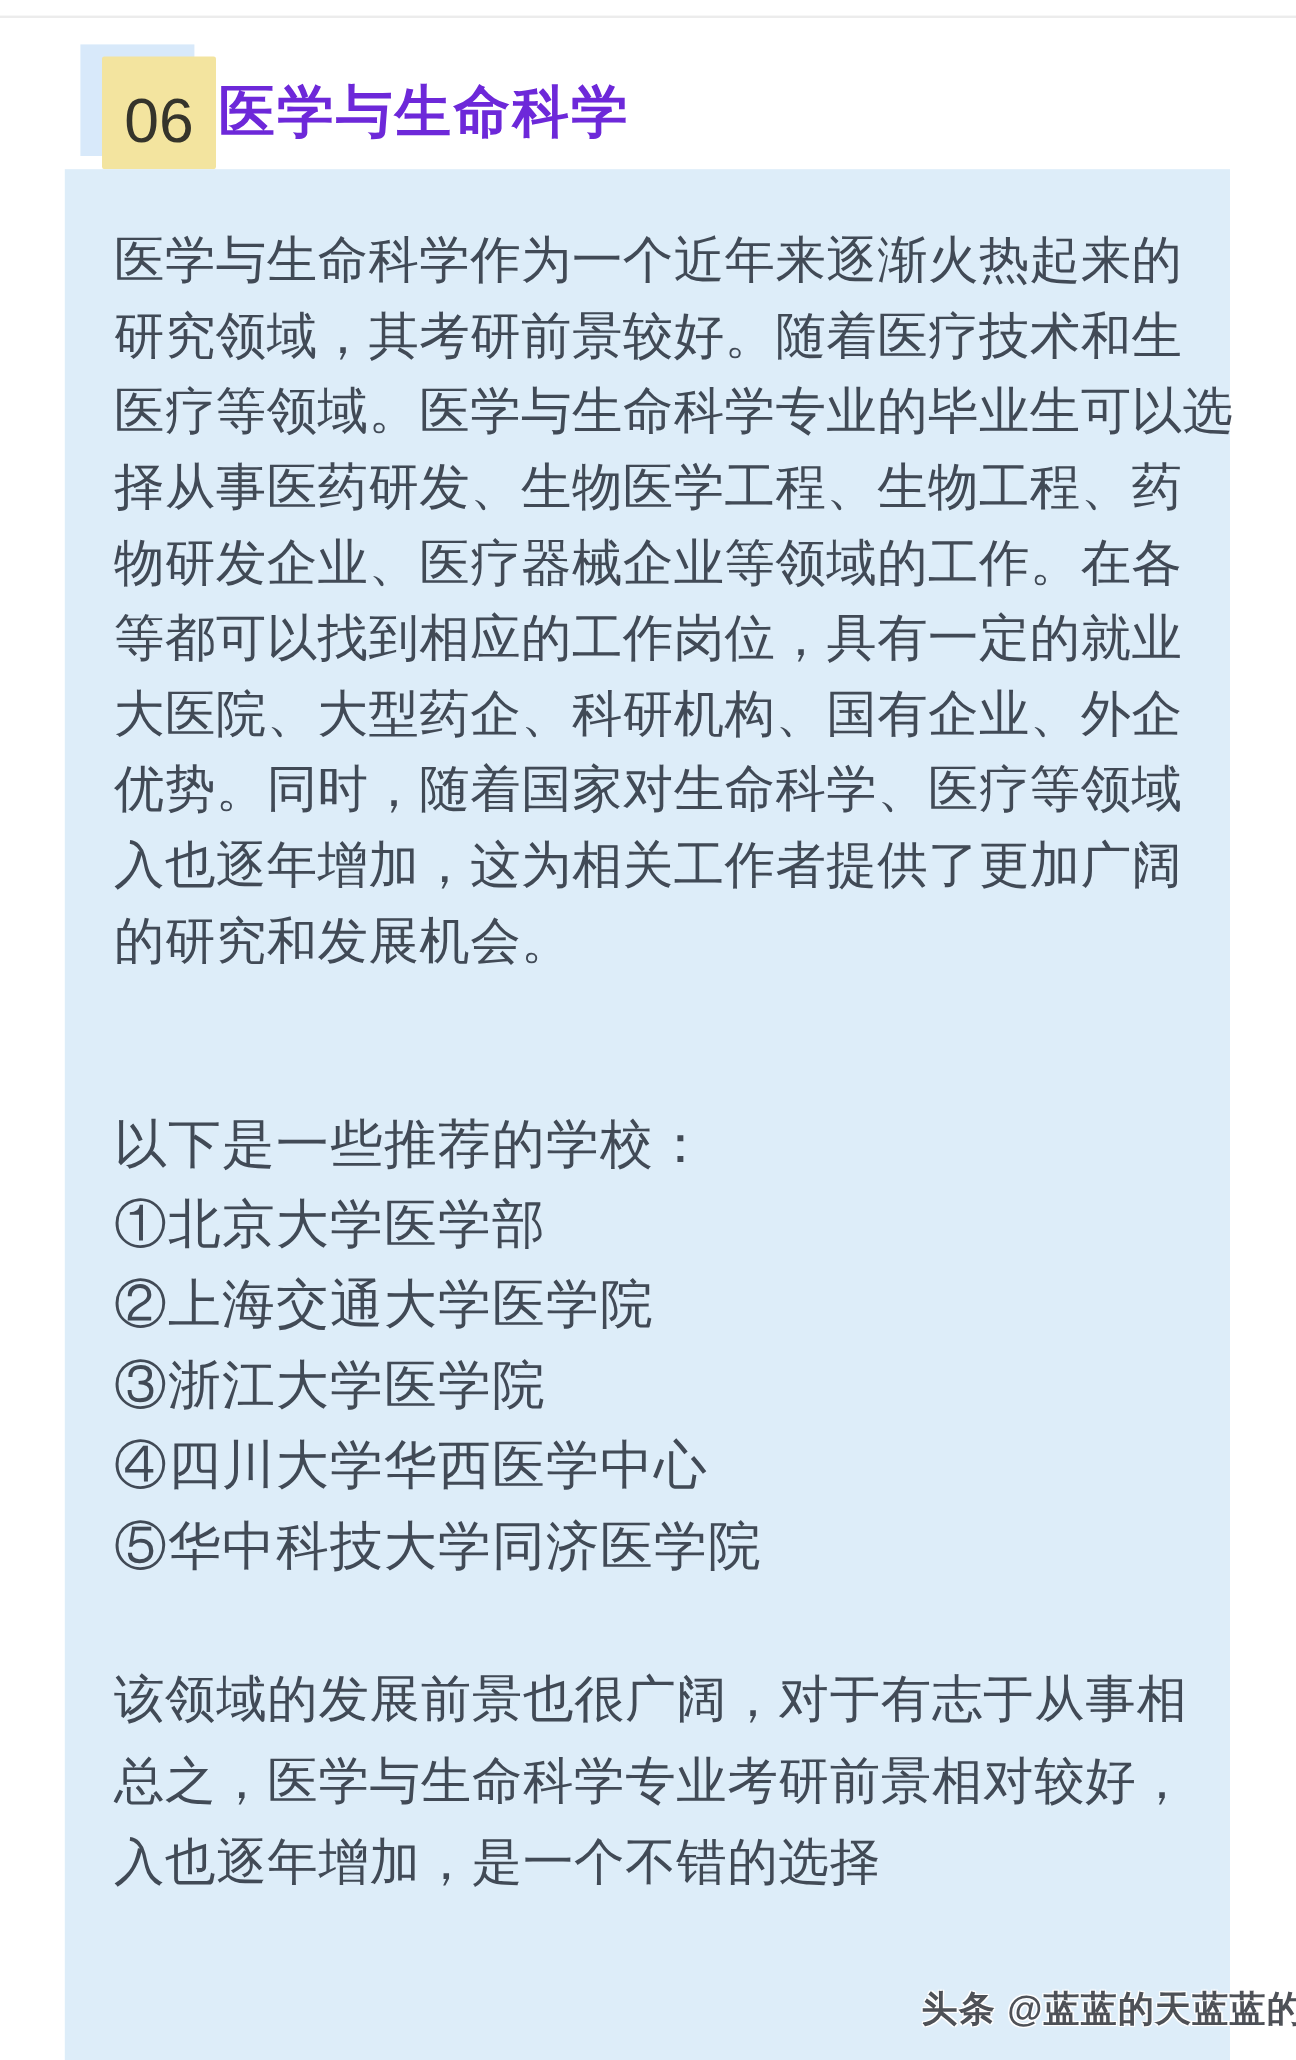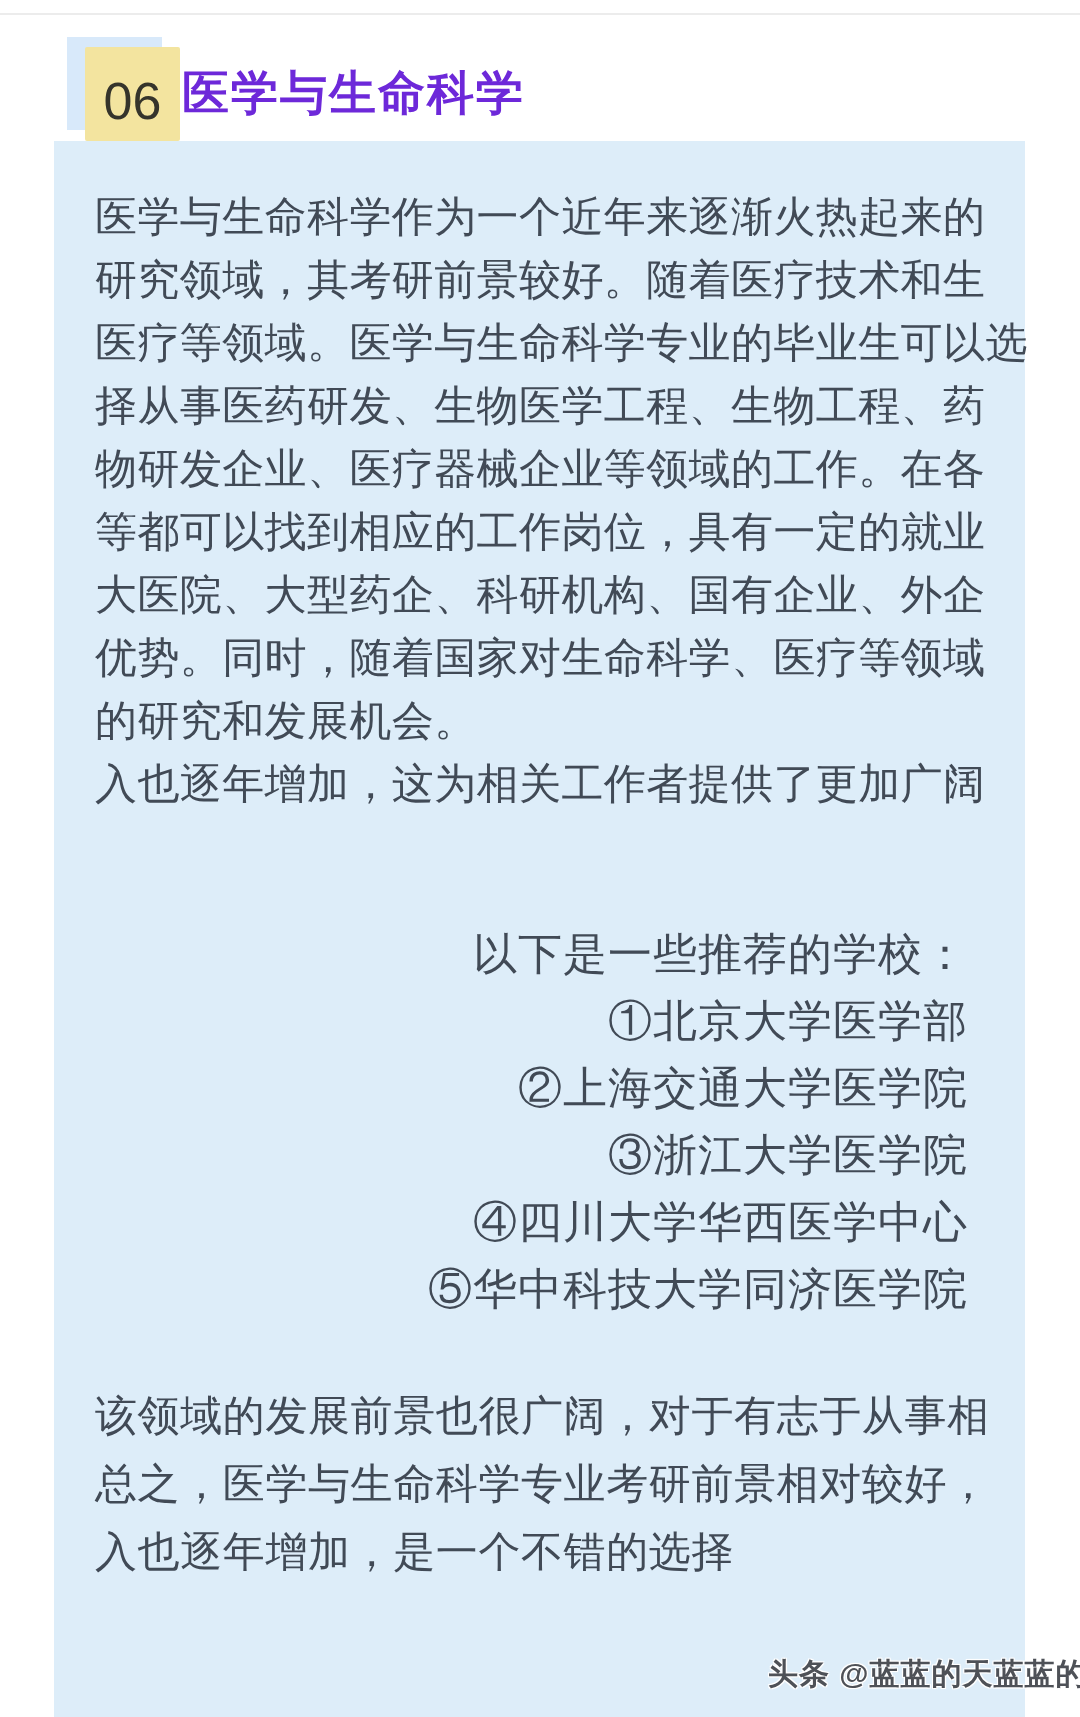--- a/index.html
+++ b/index.html
@@ -62,38 +62,37 @@
     white-space: nowrap;
   }
   .card {
     position: absolute;
     left: 54px;
     top: 141px;
     width: 971px;
     height: 1576px;
     background: #ddedf9;
     box-sizing: border-box;
-    padding: 44px 57px 0 41px;
+    padding: 44px 20px 0 41px;
     color: #414a56;
   }
   .para .line {
     font-size: 42px;
     line-height: 63px;
     letter-spacing: 0.4px;
     white-space: nowrap;
   }
   .schools-block {
     margin-top: 105px;
   }
   .schools-block .line {
     font-size: 44px;
     line-height: 67px;
     letter-spacing: 1px;
     white-space: nowrap;
-    text-align: right;
   }
   .closing {
     margin-top: 60px;
   }
   .closing .line {
     font-size: 42px;
     line-height: 68px;
     letter-spacing: 0.6px;
     white-space: nowrap;
   }
@@ -133,22 +132,22 @@
 
     <div class="para">
       <div class="line">医学与生命科学作为一个近年来逐渐火热起来的</div>
       <div class="line">研究领域，其考研前景较好。随着医疗技术和生</div>
       <div class="line">医疗等领域。医学与生命科学专业的毕业生可以选</div>
       <div class="line">择从事医药研发、生物医学工程、生物工程、药</div>
       <div class="line">物研发企业、医疗器械企业等领域的工作。在各</div>
       <div class="line">等都可以找到相应的工作岗位，具有一定的就业</div>
       <div class="line">大医院、大型药企、科研机构、国有企业、外企</div>
       <div class="line">优势。同时，随着国家对生命科学、医疗等领域</div>
+      <div class="line">入也逐年增加，这为相关工作者提供了更加广阔</div>
       <div class="line">的研究和发展机会。</div>
-      <div class="line">入也逐年增加，这为相关工作者提供了更加广阔</div>
     </div>
 
     <div class="schools-block">
       <div class="line">以下是一些推荐的学校：</div>
       <div class="line">①北京大学医学部</div>
       <div class="line">②上海交通大学医学院</div>
       <div class="line">③浙江大学医学院</div>
       <div class="line">④四川大学华西医学中心</div>
       <div class="line">⑤华中科技大学同济医学院</div>
     </div>

